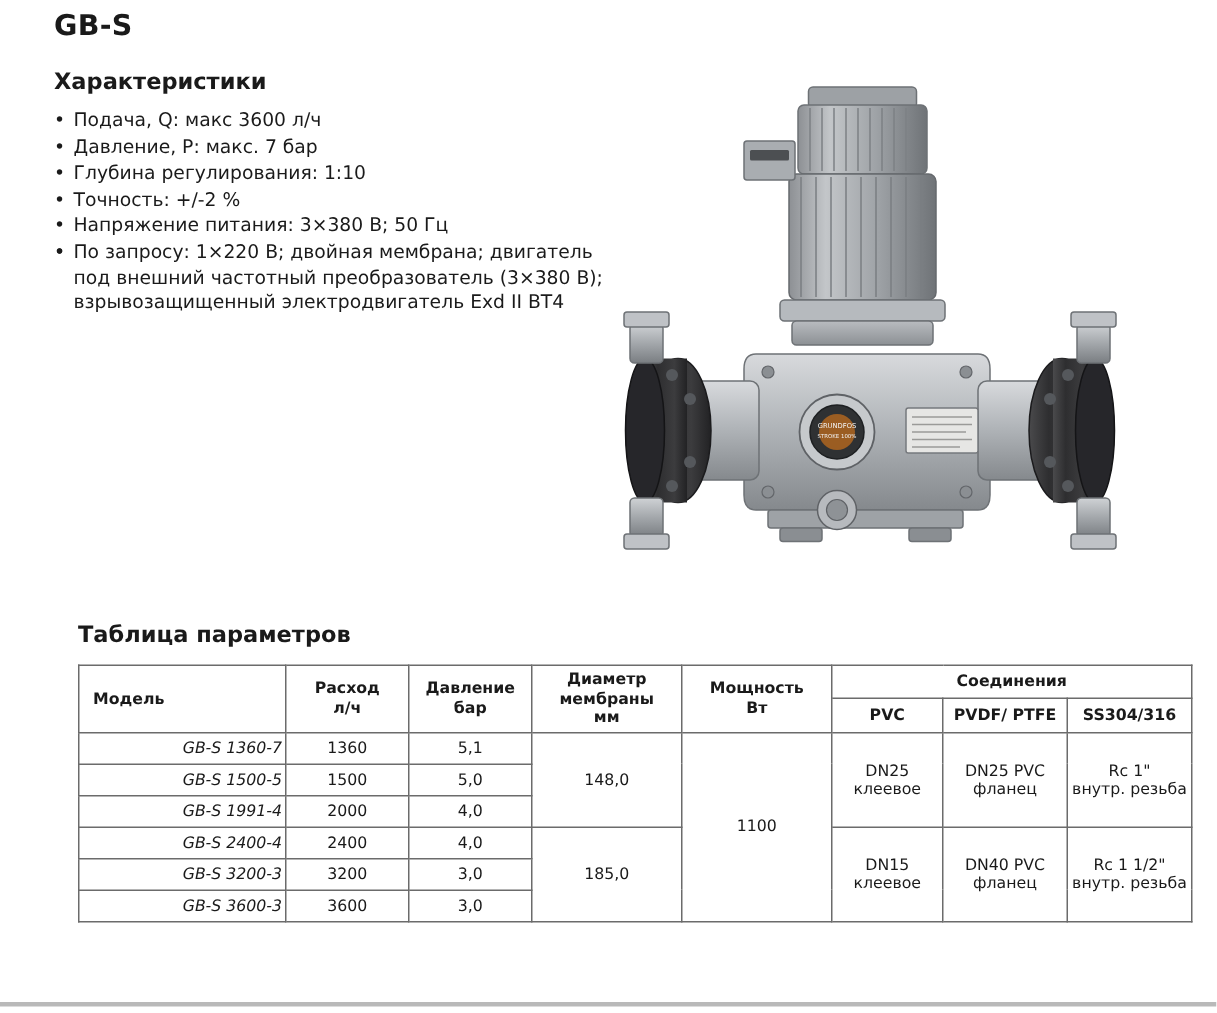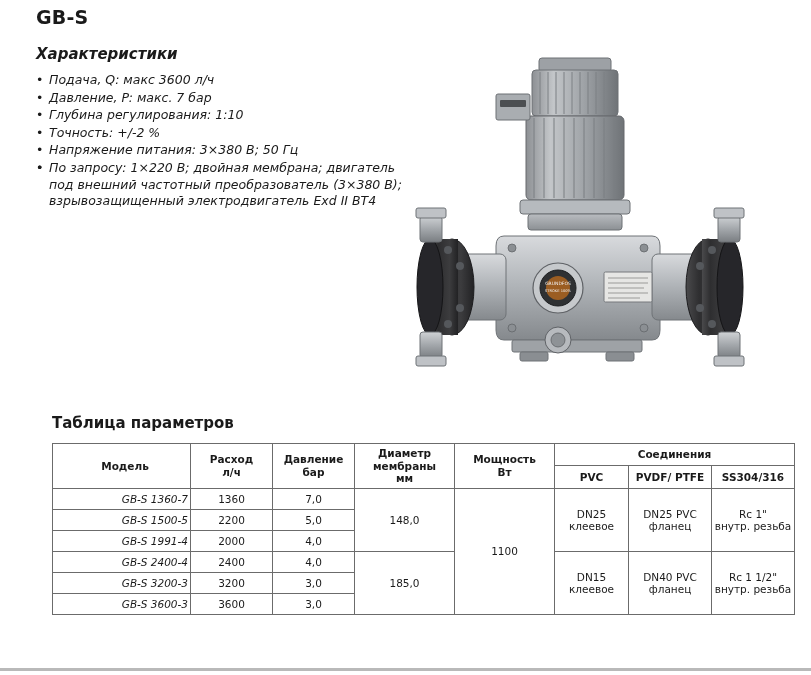--- a/index.html
+++ b/index.html
@@ -31,21 +31,20 @@
     font-weight: bold;
     letter-spacing: 0.2px;
   }
 
   
   .specs {
     position: absolute;
     left: 36px;
     top: 45px;
     width: 380px;
-    font-style: italic;
   }
   .specs h2 {
     margin: 0 0 9px 0;
     font-size: 15px;
     font-weight: bold;
   }
   .spec-list {
     margin: 0;
     padding: 0;
     list-style: none;
@@ -103,21 +102,21 @@
     font-size: 10.5px;
     line-height: 12.5px;
   }
   table.params td.model {
     text-align: right;
     padding-left: 9px;
     font-size: 10.5px;
     font-style: italic;
   }
   table.params th.model-h {
-    text-align: center;
+    text-align: left;
     padding-left: 9px;
   }
   .row-h { height: 21px; }
   .head-tall { height: 22px; }
 
   
   .notes {
     position: absolute;
     left: 36px;
     top: 608px;
@@ -344,36 +343,36 @@
         <tr class="head-tall">
           <th>PVC</th>
           <th>PVDF/ PTFE</th>
           <th>SS304/316</th>
         </tr>
       </thead>
       <tbody>
         <tr class="row-h">
           <td class="model">GB-S 1360-7</td>
           <td>1360</td>
-          <td>7,0</td>
+          <td>5,1</td>
           <td rowspan="3">148,0</td>
           <td rowspan="6">1100</td>
           <td rowspan="3">DN25 клеевое</td>
           <td rowspan="3">
             <span>DN25 PVC</span><br>
             <span>фланец</span>
           </td>
           <td rowspan="3">
             <span>Rc 1"</span><br>
             <span>внутр. резьба</span>
           </td>
         </tr>
         <tr class="row-h">
           <td class="model">GB-S 1500-5</td>
-          <td>2200</td>
+          <td>1500</td>
           <td>5,0</td>
         </tr>
         <tr class="row-h">
           <td class="model">GB-S 1991-4</td>
           <td>2000</td>
           <td>4,0</td>
         </tr>
         <tr class="row-h">
           <td class="model">GB-S 2400-4</td>
           <td>2400</td>

